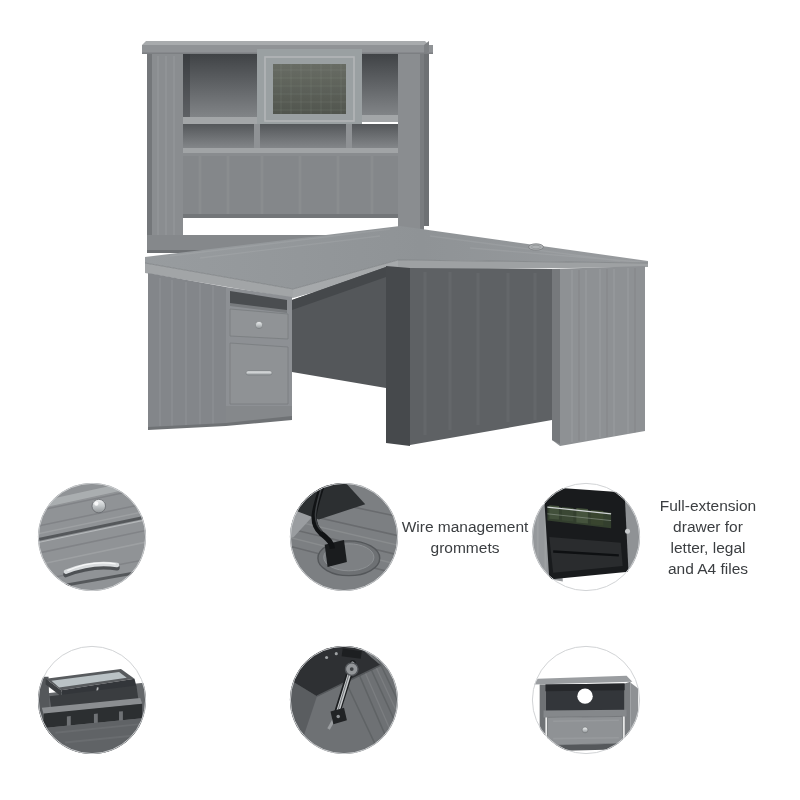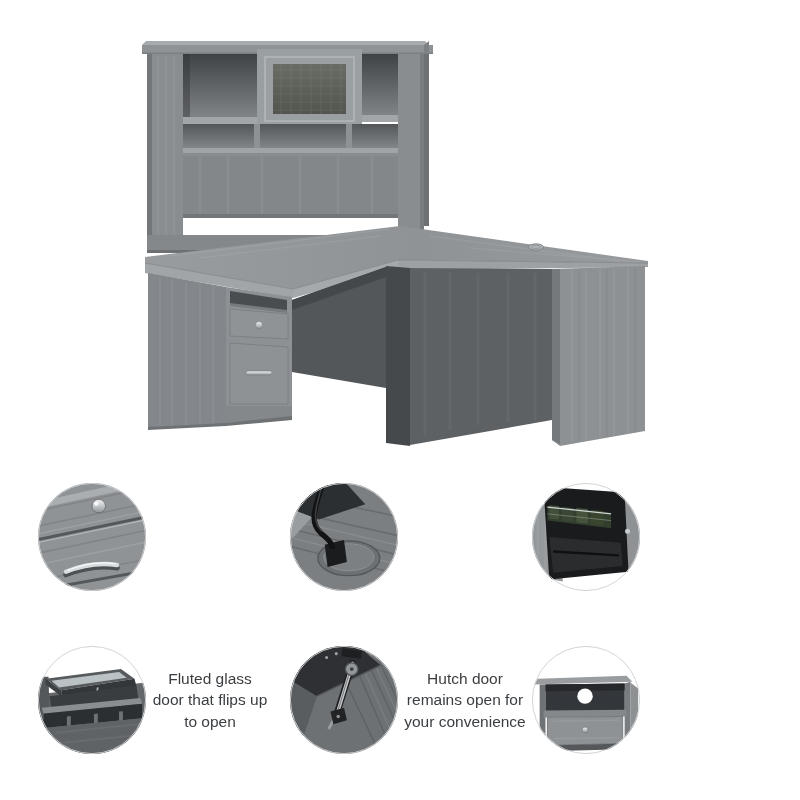--- a/index.html
+++ b/index.html
@@ -195,20 +195,22 @@
           <ellipse cx="63" cy="80" rx="32" ry="18" fill="#6e7174" stroke="#54575a" stroke-width="1.5"></ellipse>
           <ellipse cx="63" cy="79" rx="26" ry="14" fill="#7d8083" stroke="#8e9194" stroke-width="1"></ellipse>
           <polygon points="38,66 58,61 61,84 41,89" fill="#1a1c1e"></polygon>
         </g>
         <path d="M36,2 C29,26 21,42 34,54 C42,61 45,63 46,70" stroke="#111315" stroke-width="5.5" fill="none"></path>
         <path d="M36,2 C30,24 23,41 35,52" stroke="#3c3f42" stroke-width="1.6" fill="none"></path>
       </g>
       <circle cx="58" cy="58" r="55.5" fill="none" stroke="#cfd1d3" stroke-width="1"></circle>
     </svg>
   </div>
+  <div class="feature-label r1" style="left:401px;width:128px">Wire management
+grommets</div>
 
   <div class="feature-circle r1" style="left:530px">
     <svg viewBox="0 0 116 116">
       <defs>
           <clipPath id="cp3">
             <circle cx="58" cy="58" r="56"></circle>
           </clipPath>
         </defs>
       <g clip-path="url(#cp3)">
         <rect width="116" height="116" fill="#ffffff"></rect>
@@ -225,20 +227,24 @@
           <path d="M18,27 L84,34" stroke="#cfd2d4" stroke-width="1.3"></path>
           <path d="M18,34 L84,41" stroke="#9aa39a" stroke-width="0.8" opacity="0.7"></path>
         </g>
         <polygon points="20,58 94,64 96,88 24,95" fill="#2a2c2e"></polygon>
         <path d="M24,73 L92,77" stroke="#0e1012" stroke-width="2.4"></path>
         <circle cx="101" cy="52" r="2.6" fill="#c8cbcd"></circle>
       </g>
       <circle cx="58" cy="58" r="55.5" fill="none" stroke="#cfd1d3" stroke-width="1"></circle>
     </svg>
   </div>
+  <div class="feature-label r1" style="left:644px;width:128px">Full-extension
+drawer for
+letter, legal
+and A4 files</div>
 
   <div class="feature-circle r2" style="left:36px">
     <svg viewBox="0 0 116 116">
       <defs>
           <clipPath id="cp4">
             <circle cx="58" cy="58" r="56"></circle>
           </clipPath>
         </defs>
       <g clip-path="url(#cp4)">
         <rect width="116" height="116" fill="#ffffff"></rect>
@@ -258,23 +264,20 @@
           <polygon points="32,75 36,74.6 36,85 32,85.4" fill="#6f7275"></polygon>
           <polygon points="60,72.4 64,72 64,82.6 60,83" fill="#6f7275"></polygon>
           <polygon points="86,70 90,69.6 90,80 86,80.4" fill="#6f7275"></polygon>
         </g>
         <polygon points="8,87 110,77 112,116 6,116" fill="#606366"></polygon>
         <path d="M20,92 L108,83 M30,102 L110,94" stroke="#ffffff" stroke-opacity="0.06" stroke-width="2"></path>
       </g>
       <circle cx="58" cy="58" r="55.5" fill="none" stroke="#cfd1d3" stroke-width="1"></circle>
     </svg>
   </div>
-  <div class="feature-label r2" style="left:146px;width:128px">Fluted glass
-door that flips up
-to open</div>
 
   <div class="feature-circle r2" style="left:288px">
     <svg viewBox="0 0 116 116">
       <defs>
           <clipPath id="cp5">
             <circle cx="58" cy="58" r="56"></circle>
           </clipPath>
         </defs>
       <g clip-path="url(#cp5)">
         <rect width="116" height="116" fill="#6e7174"></rect>
@@ -297,23 +300,20 @@
           <circle cx="66" cy="26" r="6.5" fill="#94979a" stroke="#53565a" stroke-width="1.4"></circle>
           <circle cx="66" cy="26" r="2" fill="#3e4144"></circle>
           <path d="M51,72 L42,88" stroke="#9a9da0" stroke-width="3"></path>
           <polygon points="44,70 58,66 61,79 47,83" fill="#212325"></polygon>
           <circle cx="52" cy="75" r="1.8" fill="#8e9194"></circle>
         </g>
       </g>
       <circle cx="58" cy="58" r="55.5" fill="none" stroke="#cfd1d3" stroke-width="1"></circle>
     </svg>
   </div>
-  <div class="feature-label r2" style="left:399px;width:132px">Hutch door
-remains open for
-your convenience</div>
 
   <div class="feature-circle r2" style="left:530px">
     <svg viewBox="0 0 116 116">
       <defs>
           <clipPath id="cp6">
             <circle cx="58" cy="58" r="56"></circle>
           </clipPath>
         </defs>
       <g clip-path="url(#cp6)">
         <rect width="116" height="116" fill="#ffffff"></rect>

